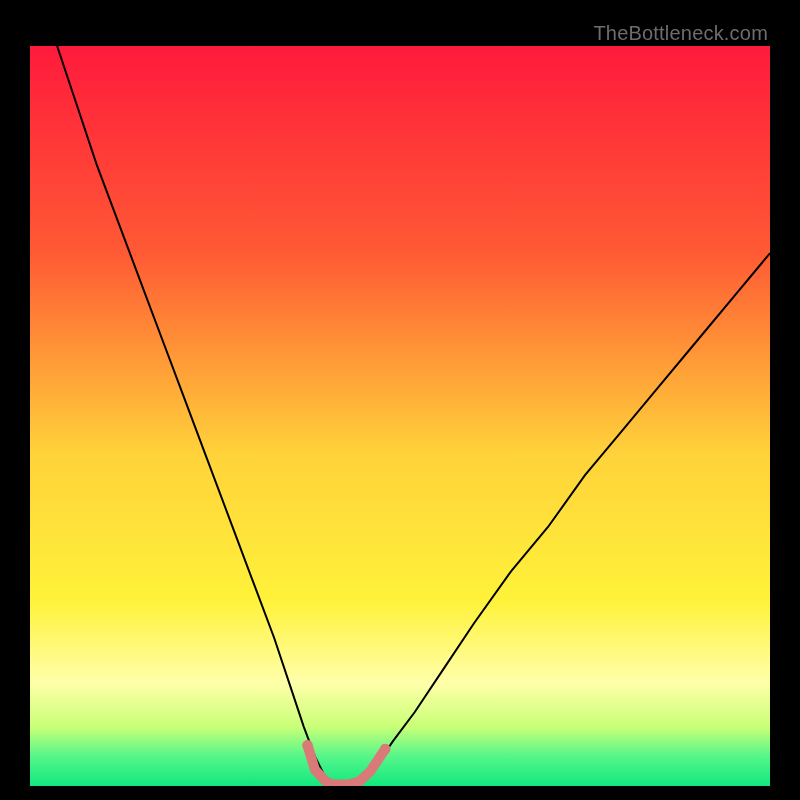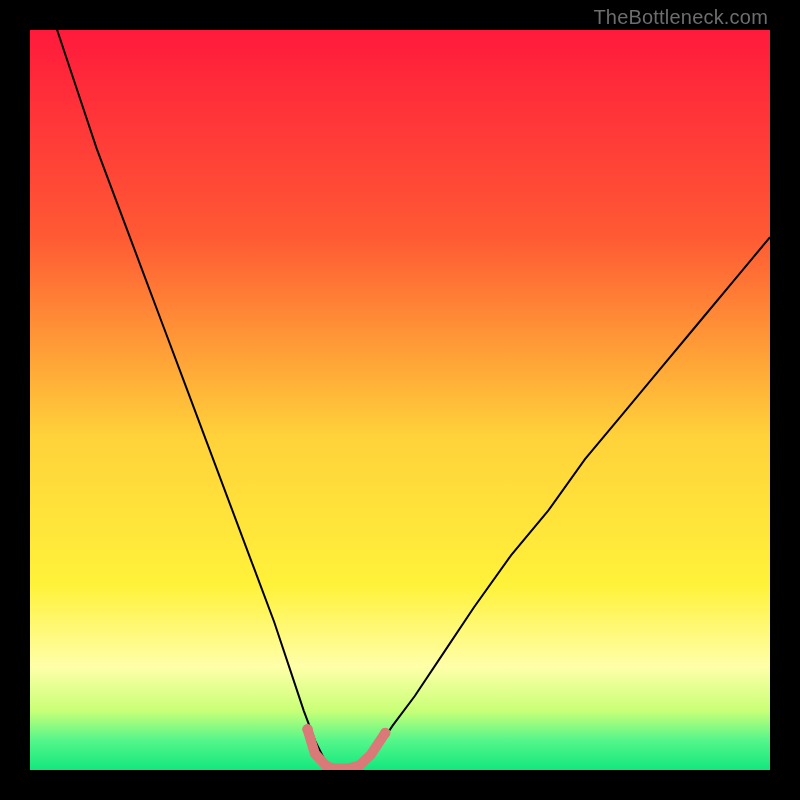--- a/index.html
+++ b/index.html
@@ -6,21 +6,21 @@
     margin: 0;
     padding: 0;
     width: 800px;
     height: 800px;
     background: #000;
     overflow: hidden;
     font-family: Arial, Helvetica, sans-serif;
   }
   .frame {
     position: absolute;
-    top: 0;
+    top: 16px;
     left: 0;
     width: 800px;
     height: 668px;
     background: #000;
   }
   .plot-area {
     position: absolute;
     top: 30px;
     left: 30px;
     width: 740px;

